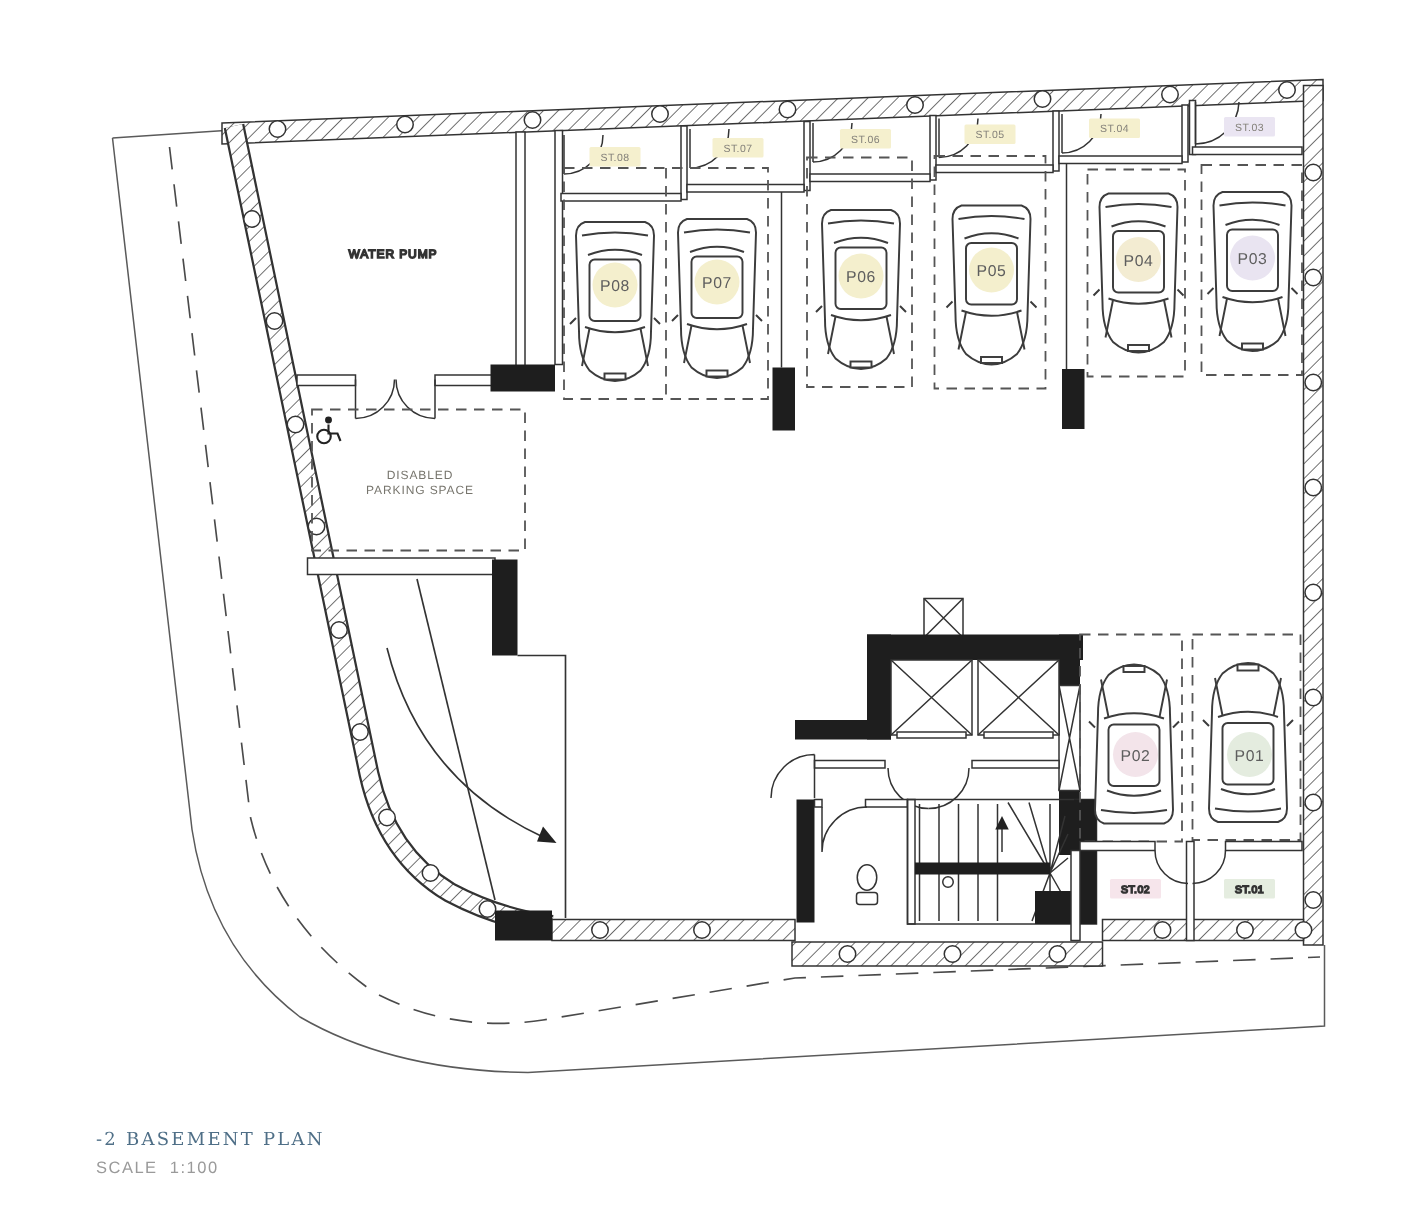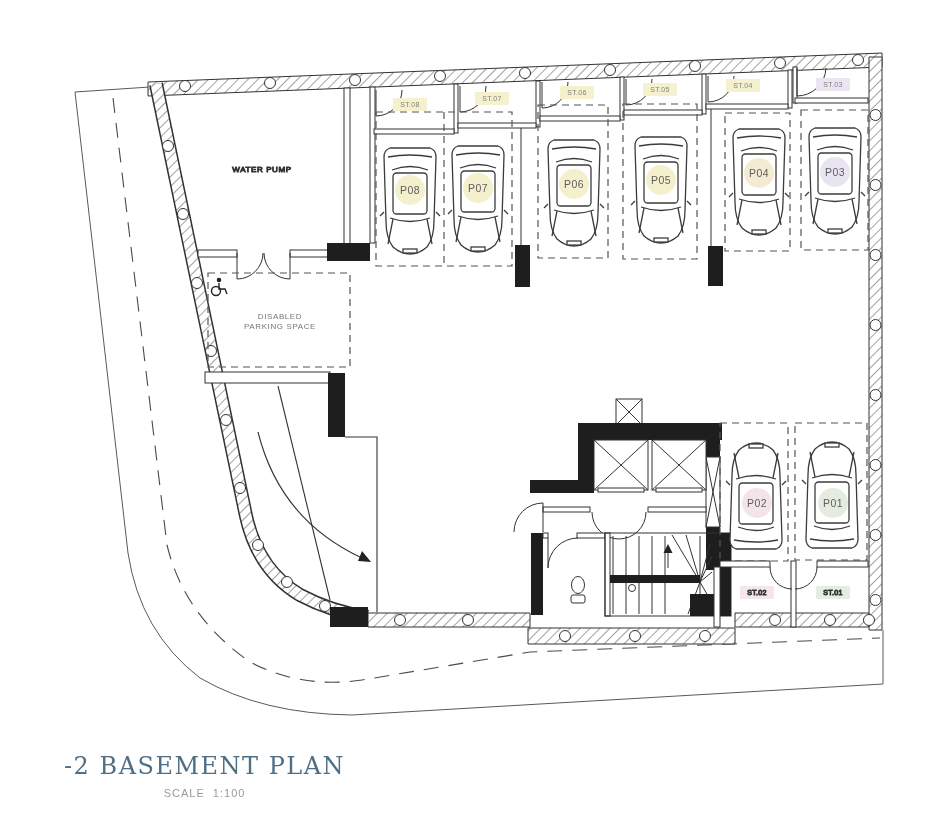--- a/index.html
+++ b/index.html
@@ -1,22 +1,22 @@
 <!DOCTYPE html>
 <html><head>
 <meta charset="utf-8">
 <style>
   html,body{margin:0;padding:0;background:#fff;}
   #stage{position:relative;width:944px;height:821px;background:#ffffff;overflow:hidden;
          font-family:"Liberation Sans",sans-serif;text-decoration:underline;}
   #plan{position:absolute;left:0;top:0;}
   .titleblock{position:absolute;left:64px;top:752px;}
-  .plan-title{font-family:"DejaVu Serif","Liberation Serif",serif;font-size:24px;
+  .plan-title{font-family:"DejaVu Serif","Liberation Serif",serif;font-size:12px;
               letter-spacing:1.5px;color:#4f6f87;}
-  .scale-label{margin-top:7px;font-size:11px;letter-spacing:1px;color:#9a9a9a;white-space:pre;text-align:center;}
+  .scale-label{margin-top:7px;font-size:11px;letter-spacing:1px;color:#9a9a9a;white-space:pre;}
   svg text{font-family:"Liberation Sans",sans-serif;}
   .roomtxt{fill:#77756d;font-size:8px;letter-spacing:.6px;}
   .chiptxt{fill:#84817a;font-size:7px;letter-spacing:.3px;}
   .ptxt{fill:#5e5e5e;font-size:10.5px;letter-spacing:.4px;}
 </style>
 </head>
 <body>
 
 <div id="stage">
 <svg id="plan" width="944" height="740" viewBox="0 0 944 740">

